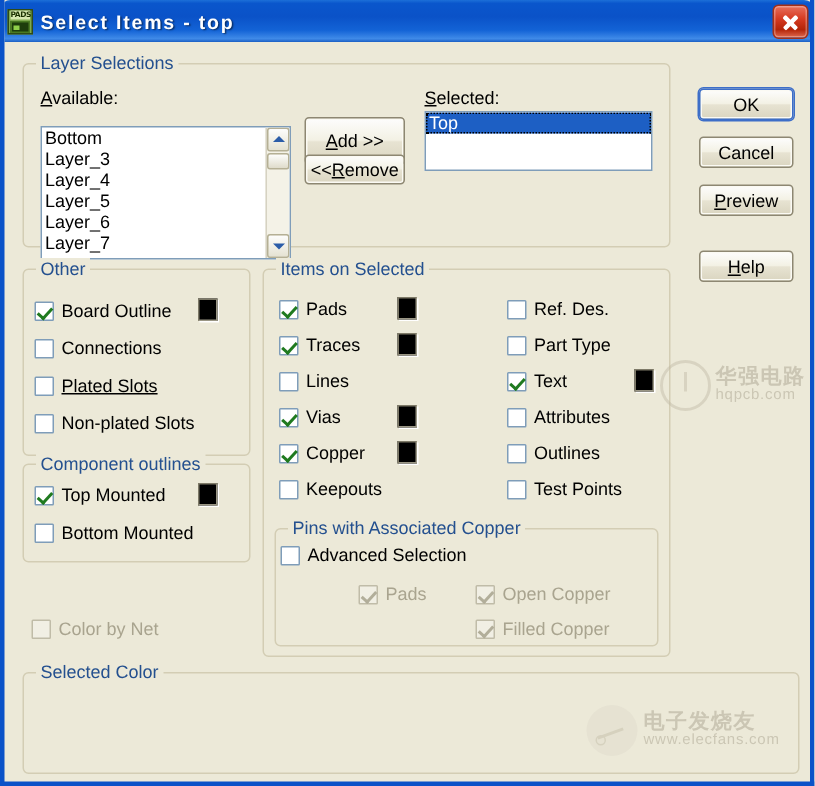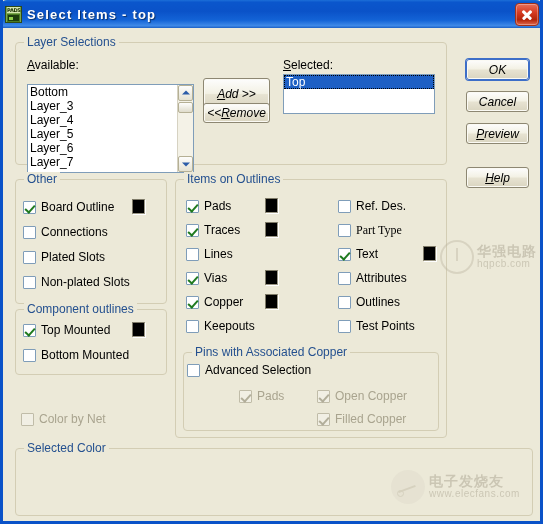--- a/index.html
+++ b/index.html
@@ -196,21 +196,20 @@
     border: 1px solid #8d8772;
     border-radius: 3px;
     font-size: 12px;
     color: #000;
     text-align: center;
     box-sizing: border-box;
     cursor: pointer;
     font-family: "Liberation Sans", sans-serif;
     display: flex; align-items: center; justify-content: center;
     box-shadow: inset 0 0 0 1px #fbfaf4;
-    font-style: italic;
   }
   .btn u { text-decoration: underline; }
   .btn.default {
     box-shadow: inset 0 0 0 1px #fbfaf4, 0 0 0 1px #3d6ec8;
     border-color: #3d6ec8;
   }
 
   
   .cbrow {
     position: absolute;
@@ -382,21 +381,21 @@
     <span class="cbox checked"></span>
     <span>Board Outline</span>
   </div>
   <div class="swatch" style="left:129px; top:199px;"></div>
 
   <div class="cbrow" style="left:20px; top:225px;">
     <span class="cbox"></span>
     <span>Connections</span>
   </div>
 
-  <div class="cbrow" style="left:20px; top:250px;">
+  <div class="cbrow" style="left:20px; top:250px;text-decoration:underline;">
     <span class="cbox"></span>
     <span>Plated Slots</span>
   </div>
 
   <div class="cbrow" style="left:20px; top:275px;">
     <span class="cbox"></span>
     <span>Non-plated Slots</span>
   </div>
 
   <div class="groupbox" style="left:12px; top:309px; width:152px; height:66px;">
@@ -408,21 +407,21 @@
     <span>Top Mounted</span>
   </div>
   <div class="swatch" style="left:129px; top:322px;"></div>
 
   <div class="cbrow" style="left:20px; top:348px;">
     <span class="cbox"></span>
     <span>Bottom Mounted</span>
   </div>
 
   <div class="groupbox" style="left:172px; top:179px; width:272px; height:259px;">
-    <span class="gb-title">Items on Outlines</span>
+    <span class="gb-title">Items on Selected</span>
   </div>
 
   <div class="cbrow" style="left:183px; top:199px;">
     <span class="cbox checked"></span>
     <span>Pads</span>
   </div>
   <div class="swatch" style="left:262px; top:198px;"></div>
 
   <div class="cbrow" style="left:183px; top:223px;">
     <span class="cbox checked"></span>
@@ -450,21 +449,21 @@
   <div class="cbrow" style="left:183px; top:319px;">
     <span class="cbox"></span>
     <span>Keepouts</span>
   </div>
 
   <div class="cbrow" style="left:335px; top:199px;">
     <span class="cbox"></span>
     <span>Ref. Des.</span>
   </div>
 
-  <div class="cbrow" style="left:335px; top:223px;font-family:Liberation Serif, serif;">
+  <div class="cbrow" style="left:335px; top:223px;">
     <span class="cbox"></span>
     <span>Part Type</span>
   </div>
 
   <div class="cbrow" style="left:335px; top:247px;">
     <span class="cbox checked"></span>
     <span>Text</span>
   </div>
   <div class="swatch" style="left:420px; top:246px;"></div>
 

